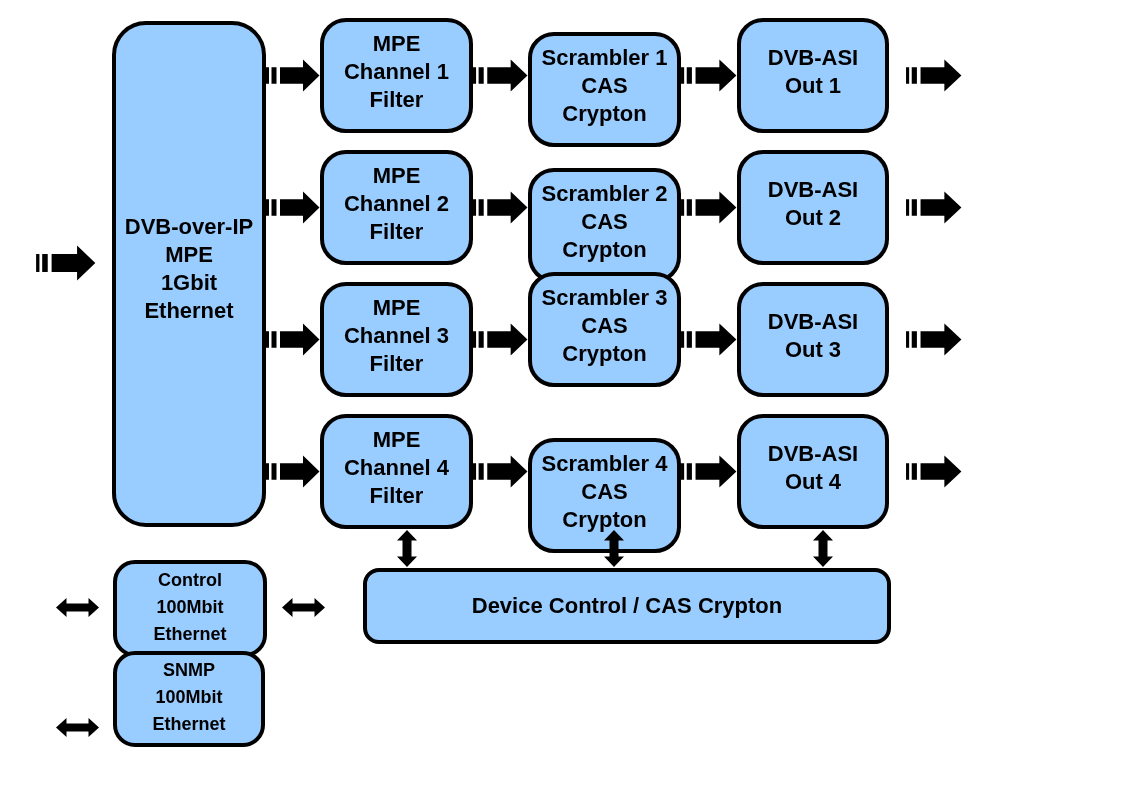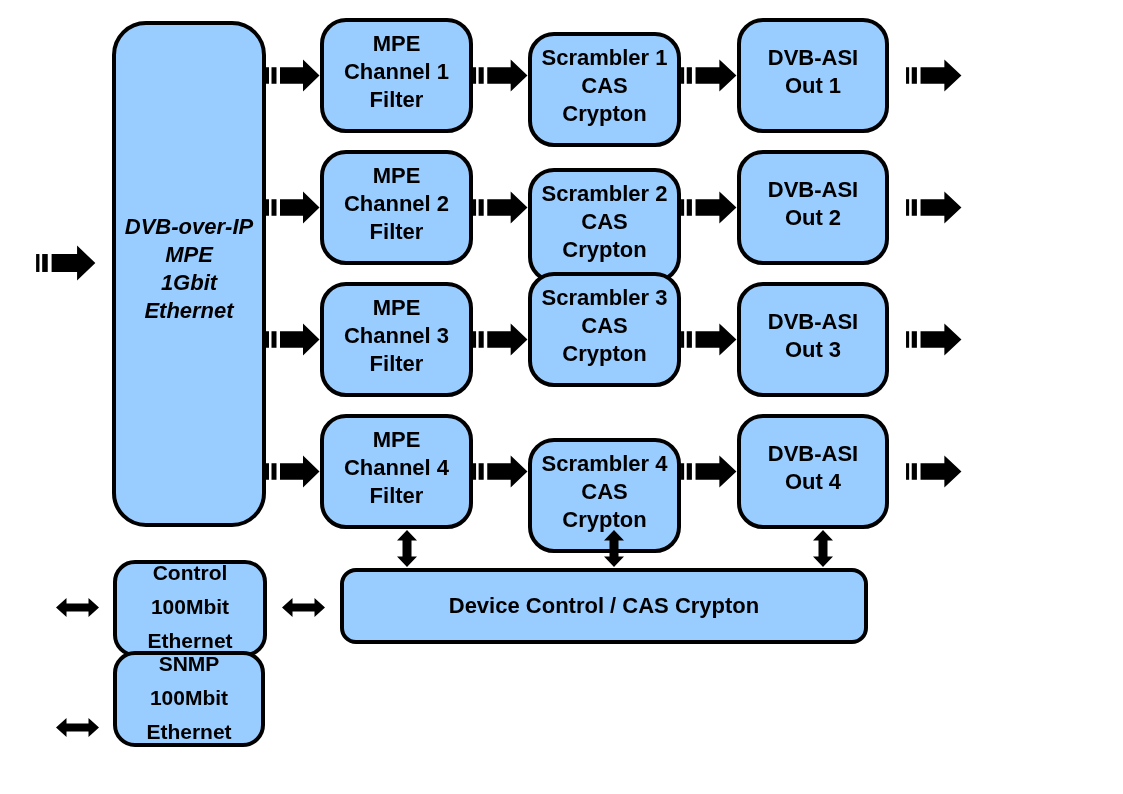--- a/index.html
+++ b/index.html
@@ -7,24 +7,24 @@
     position:relative;width:1123px;height:794px;background:var(--bg,#fff);
     font-family:"Liberation Sans",sans-serif;color:var(--text,#000);
     overflow:hidden;
   }
   .box{
     position:absolute;box-sizing:border-box;
     background:var(--fill,#99CCFF);border:4px solid var(--line,#000);
     display:flex;align-items:center;justify-content:center;text-align:center;
     font-weight:bold;color:var(--text,#000);
   }
-  .big{border-radius:34px;font-size:22px;line-height:28px;padding-bottom:10px;font-style:italic;}
+  .big{border-radius:34px;font-size:22px;line-height:28px;padding-bottom:10px;}
   .small{height:115px;border-radius:26px;font-size:22px;line-height:28px;padding-bottom:8px;}
-  .ctl{border-radius:22px;font-size:21px;line-height:34px;padding-bottom:3px;align-items:center;}
-  .device{border-radius:16px;font-size:22px;}
+  .ctl{border-radius:22px;font-size:18px;line-height:27px;padding-bottom:3px;align-items:center;}
+  .device{border-radius:16px;font-size:22px;margin-left:23px;}
   .arrow{position:absolute;display:block;}
   .lines{display:block;width:100%;}
 </style>
 </head>
 <body>
 
 <div class="stage" style="--fill: #99CCFF; --line: #000000; --text: #000000; --bg: #FFFFFF;">
 
   <svg width="0" height="0" style="position:absolute" aria-hidden="true">
     <defs>

